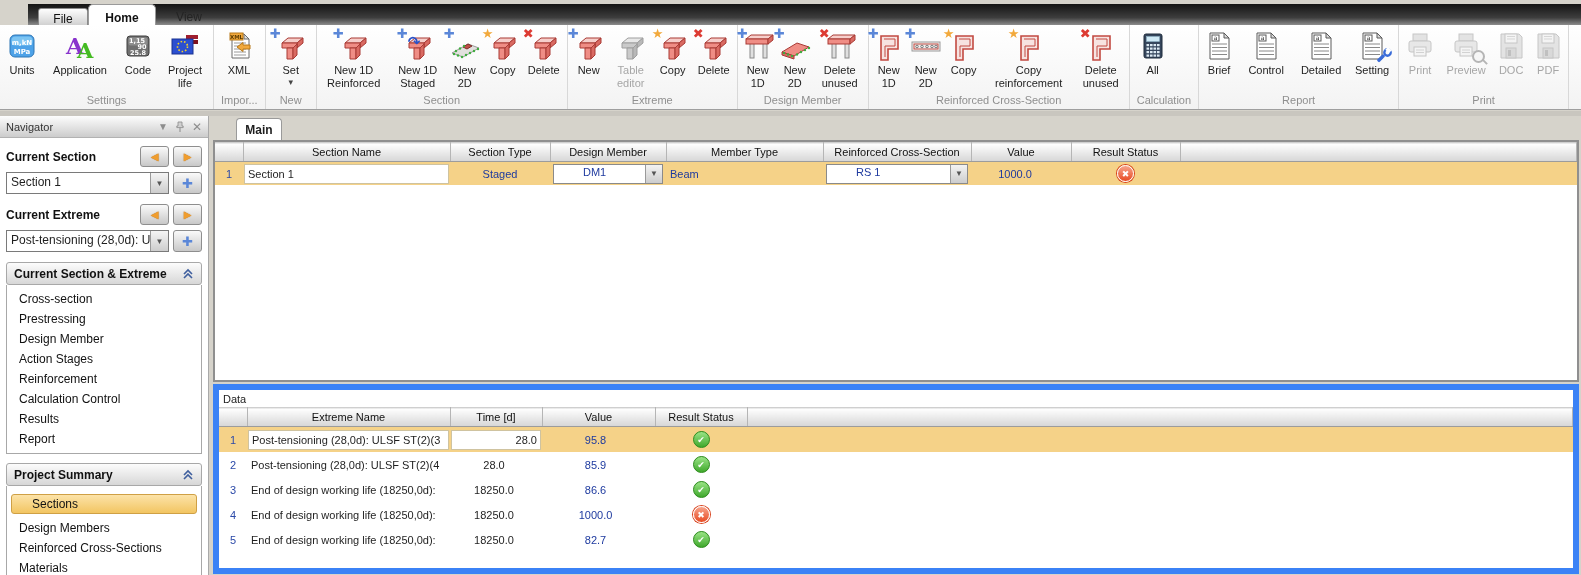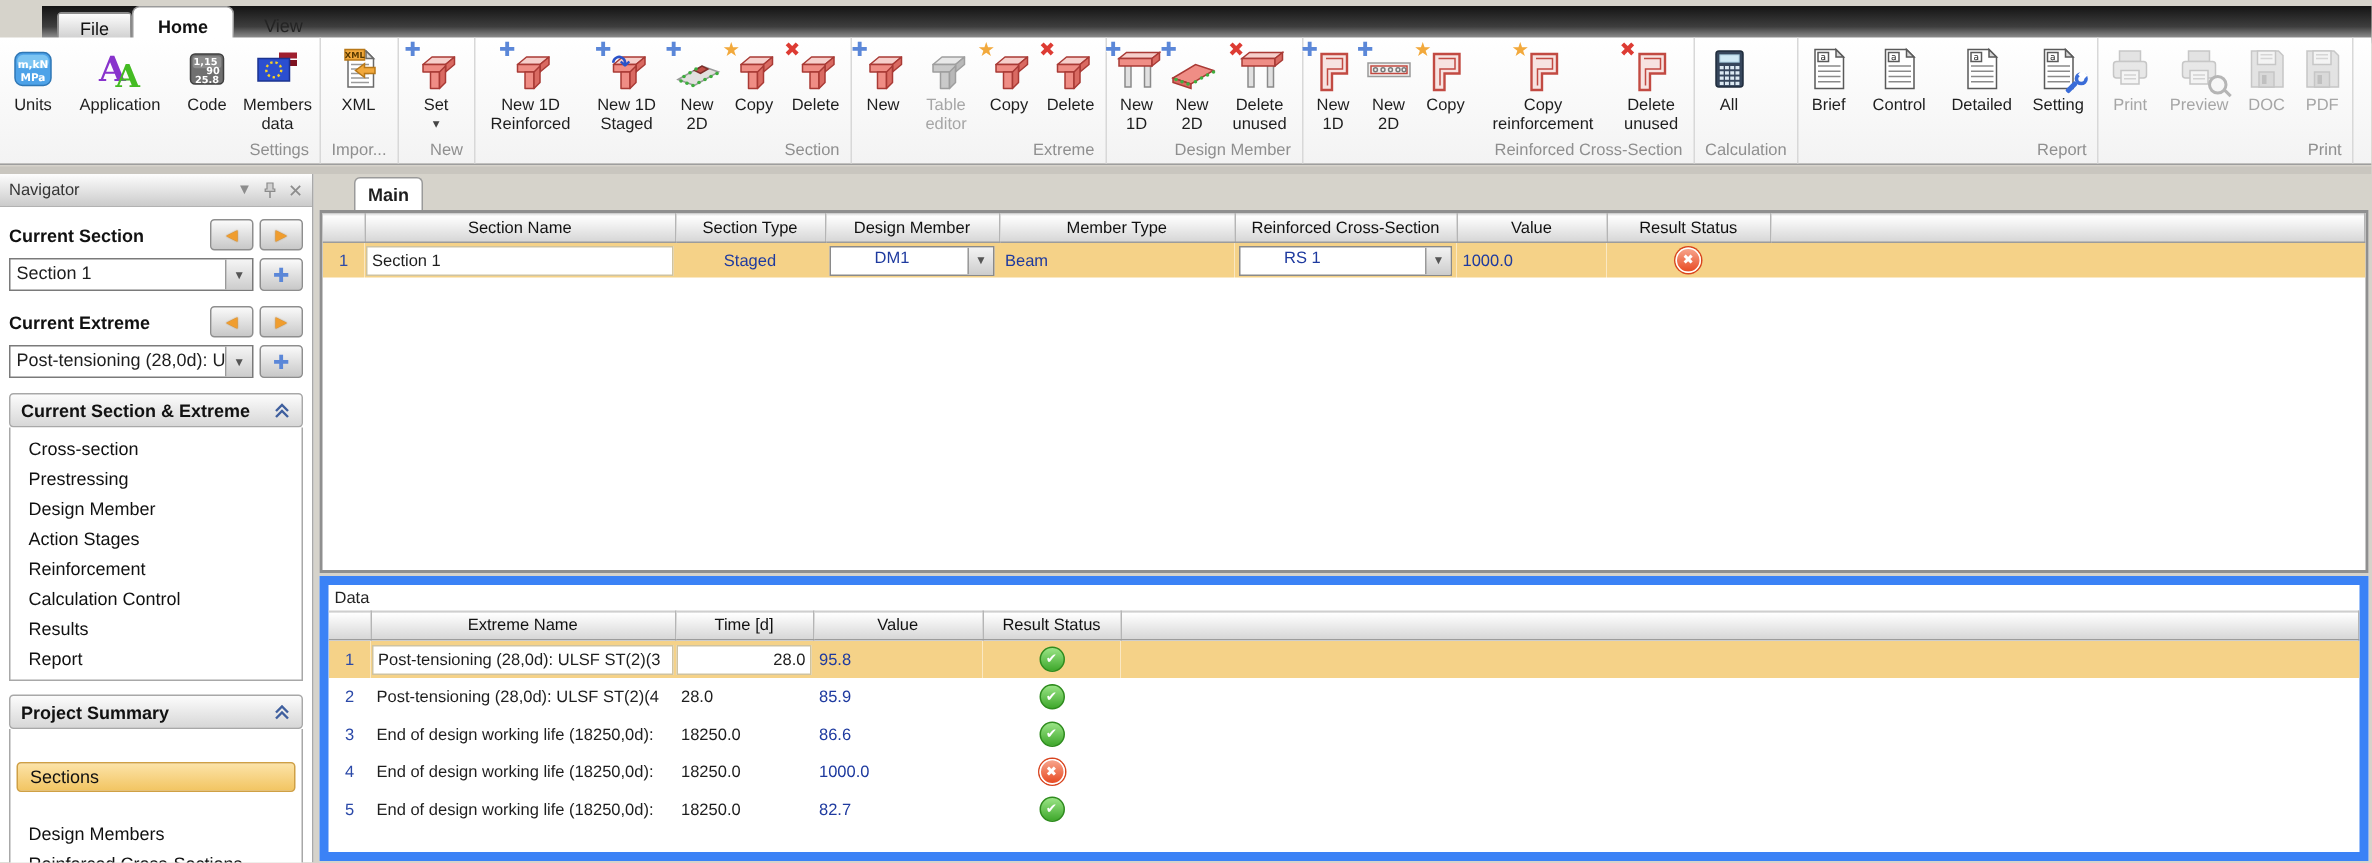--- a/index.html
+++ b/index.html
@@ -21,21 +21,21 @@
   .ribbon{position:absolute;left:0;top:25px;width:100%;height:85px;display:flex;
     background:linear-gradient(#ffffff,#f3f3f3);border-bottom:1px solid #9e9e9e;box-sizing:border-box;}
   .rgroup{display:flex;flex-direction:column;border-right:1px solid #d8d8d8;padding:1px 3px 0;}
   .rbtns{flex:1;display:flex;align-items:flex-start;gap:3px;padding-top:2px;}
   .rbtn{display:flex;flex-direction:column;align-items:center;text-align:center;
     font-size:11px;line-height:1.15;padding-top:1px;cursor:default;}
   .ric{position:relative;width:34px;height:34px;display:block;flex:none;}
   .ric svg.base{width:32px;height:32px;display:block;margin:1px auto 0;}
   .rlabel{margin-top:1px;color:#1e1e1e;}
   .setarrow{color:#444;font-size:9px;line-height:1;margin-top:1px;}
-  .rgl{height:15px;color:#8f8f8f;text-align:right;font-size:11px;white-space:nowrap;padding:0 4px;}
+  .rgl{height:15px;color:#8f8f8f;text-align:center;font-size:11px;white-space:nowrap;padding:0 4px;}
   .dis .rlabel{color:#a6a6a6;}
   .dis .ric{filter:grayscale(1) opacity(.55);}
   .ov{position:absolute;top:-3px;left:-4px;font:bold 13px "DejaVu Sans",sans-serif;}
   .ov-plus{color:#5b87d8;text-shadow:0 1px 0 #fff;}
   .ov-star{color:#f2a93c;text-shadow:0 1px 0 #fff;}
   .ov-x{color:#dd3b33;text-shadow:0 1px 0 #fff;}
   .ov-arrow{top:4px;left:7px;color:#2a52c8;font-size:15px;}
   .ov-mag{position:absolute;right:-2px;bottom:0;width:9px;height:9px;border:2px solid #7d7d7d;
     border-radius:50%;background:rgba(240,240,240,.75);}
   .ov-mag::after{content:"";position:absolute;width:6px;height:2px;background:#7d7d7d;
@@ -60,21 +60,21 @@
   .combo{flex:1;display:flex;height:20px;border:1px solid #7a7a7a;background:#fff;overflow:hidden;}
   .combo .ctext{flex:1;font-size:12px;padding:2px 4px;white-space:nowrap;overflow:hidden;}
   .combo .cbtn{width:17px;background:linear-gradient(#f5f5f5,#cdcdcd);border-left:1px solid #9a9a9a;
     display:flex;align-items:center;justify-content:center;color:#555;font-size:8px;}
   .panelhead{margin-top:9px;height:21px;border:1px solid #a8a8a8;border-radius:3px;
     background:linear-gradient(#fcfcfc,#d7d7d7);display:flex;align-items:center;
     justify-content:space-between;padding:0 7px;font-weight:bold;font-size:12px;color:#111;}
   .panellist{border:1px solid #a8a8a8;border-top:none;background:#fff;padding:4px 2px;}
   .pitem{height:20px;display:flex;align-items:center;padding-left:10px;font-size:12px;color:#111;cursor:default;}
   .pitem.sel{background:linear-gradient(#fce3a8,#f2c562);border:1px solid #cfa045;border-radius:3px;
-    height:18px;margin:18px 2px;padding-left:8px;}
+    height:18px;margin:4px 2px;padding-left:20px;}
   
   .workbg{position:absolute;left:210px;top:116px;right:0;bottom:0;background:#d6d3cb;}
   .doctab{position:absolute;left:26px;top:2px;width:44px;height:22px;background:#fff;
     border:1px solid #9a9a9a;border-bottom:none;border-radius:4px 4px 0 0;
     display:flex;align-items:center;justify-content:center;font-weight:bold;font-size:12px;}
   .mainpanel{position:absolute;left:3px;top:24px;right:2px;height:238px;background:#fff;
     border:2px solid #8f8f8f;overflow:hidden;}
   .datapanel{position:absolute;left:3px;top:268px;right:2px;bottom:1px;background:#fff;
     border:6px solid #3b82f6;overflow:hidden;}
   .datatitle{height:16px;display:flex;align-items:center;padding:1px 4px 0;font-size:11px;color:#222;}
@@ -82,21 +82,21 @@
   table.grid th{height:16px;font-weight:normal;font-size:11px;color:#111;
     background:linear-gradient(#ffffff,#d6d6d6);border-right:1px solid #b5b5b5;
     border-top:1px solid #cfcfcf;border-bottom:1px solid #9c9c9c;overflow:hidden;white-space:nowrap;}
   table.grid td{font-size:11px;overflow:hidden;white-space:nowrap;vertical-align:middle;padding:0 4px;}
   tr.mrow td{height:23px;}
   tr.drow td{height:25px;}
   tr.hl{background:#f5d288;}
   .num{color:#2b49a8;text-align:center;padding:0!important;}
   .navy{color:#1e3a9f;}
   .ctr{text-align:center;}
-  .rt{text-align:left;}
+  .rt{text-align:center;}
   .editbox{background:#fff;border:1px solid #cfc3a0;height:18px;display:flex;align-items:center;
     padding:0 3px;margin:0;overflow:hidden;white-space:nowrap;}
   .editbox.rtb{justify-content:flex-end;}
   .ccombo{display:flex;height:18px;border:1px solid #8a8a8a;background:#fff;overflow:hidden;}
   .ccombo .t{flex:1;font-size:11px;color:#1e3a9f;padding:1px 3px;margin-left:26px;}
   .ccombo .b{width:16px;background:linear-gradient(#f3f3f3,#cdcdcd);border-left:1px solid #9a9a9a;
     display:flex;align-items:center;justify-content:center;color:#555;font-size:8px;}
   .status{width:15px;height:15px;border-radius:50%;display:inline-flex;align-items:center;
     justify-content:center;color:#fff;font-weight:bold;font-size:9px;vertical-align:middle;
     font-family:"DejaVu Sans",sans-serif;}
@@ -313,21 +313,21 @@
             </svg>
           </span>
         <span class="rlabel">Code</span>
         </div>
       <div class="rbtn" style="width:50px">
         <span class="ric">
             <svg class="base" viewBox="0 0 32 32">
               <use href="#sym-flag"></use>
             </svg>
           </span>
-        <span class="rlabel">Members data</span>
+        <span class="rlabel">Project life</span>
         </div>
     </div>
     <div class="rgl">Settings</div>
   </div>
 
   <div class="rgroup">
     <div class="rbtns">
       <div class="rbtn" style="width:44px">
         <span class="ric">
             <svg class="base" viewBox="0 0 32 32">

